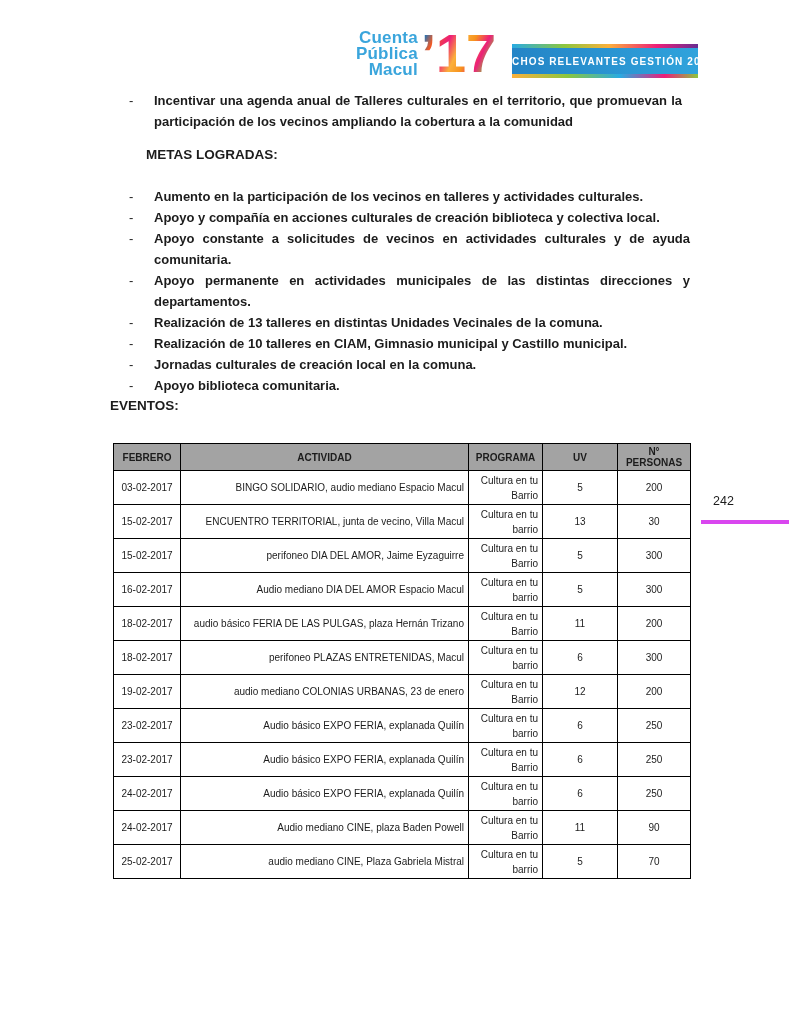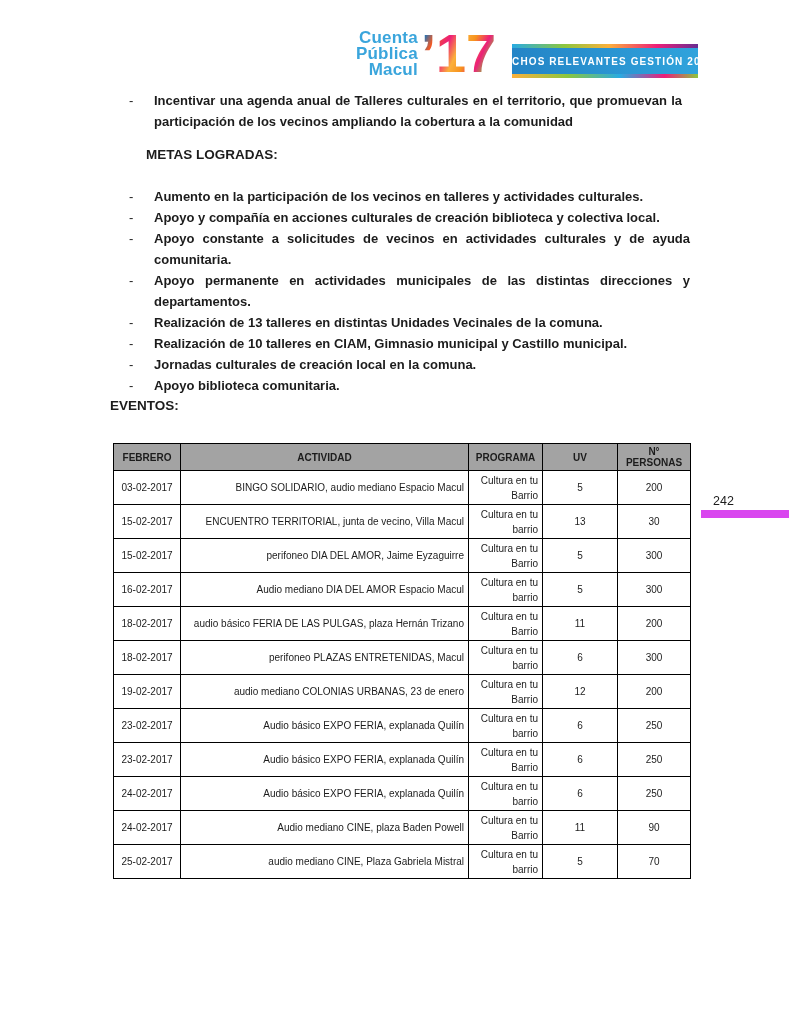--- a/index.html
+++ b/index.html
@@ -34,21 +34,21 @@
   .events-table { position:absolute; left:113px; top:443px; width:577px; border-collapse:collapse; table-layout:fixed; }
   .events-table th, .events-table td { border:1px solid #000000; font-size:10px; overflow:hidden; }
   .events-table th { height:20px; text-align:center; font-weight:bold; padding:2px 1px; background:#a3a3a3; }
   .events-table td { height:28px; padding:1px 4px; vertical-align:middle; }
   .events-table td.col0 { text-align:center; white-space:nowrap; }
   .events-table td.col1 { text-align:right; white-space:nowrap; }
   .events-table td.col2 { text-align:right; line-height:15px; vertical-align:top; padding-top:2px; }
   .events-table td.col3, .events-table td.col4 { text-align:center; }
 
   
-  .page-number { position:absolute; left:701px; top:492px; width:88px; font-size:12.5px; color:#1c1c1c; padding:2px 0 2px 12px; border-bottom:8px solid #d946ef; }
+  .page-number { position:absolute; left:701px; top:492px; width:88px; font-size:12.5px; color:#1c1c1c; padding:2px 0 12px 12px; border-bottom:4px solid #d946ef; }
 </style>
 </head>
 <body>
 
 <div class="page">
 
   <header class="logo">
     <div class="wordmark">
       <div>Cuenta</div>
       <div>Pública</div>

